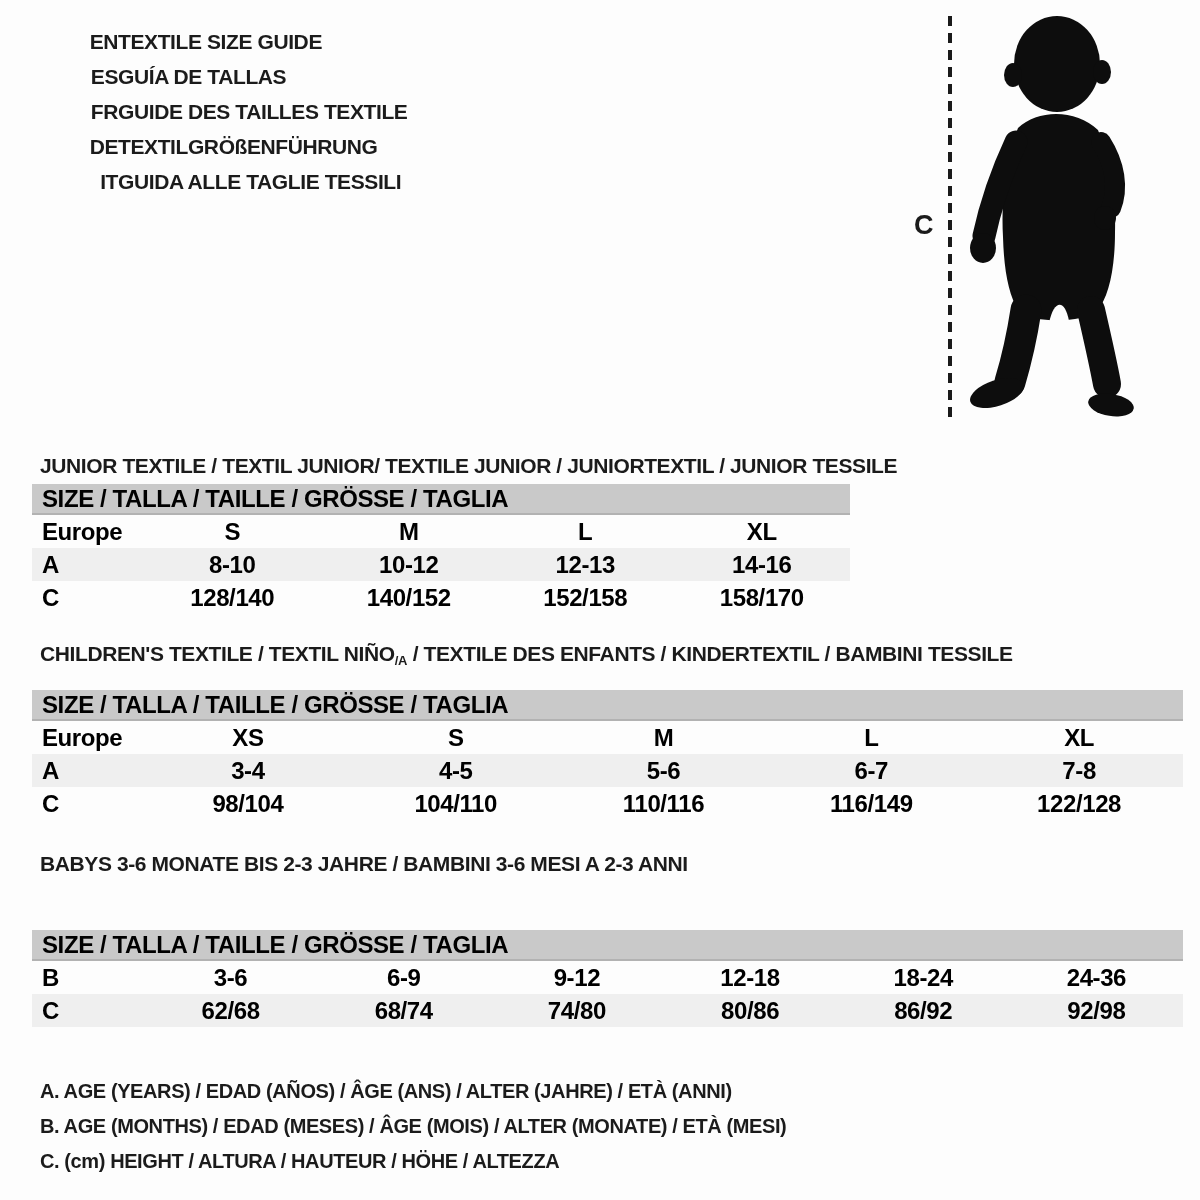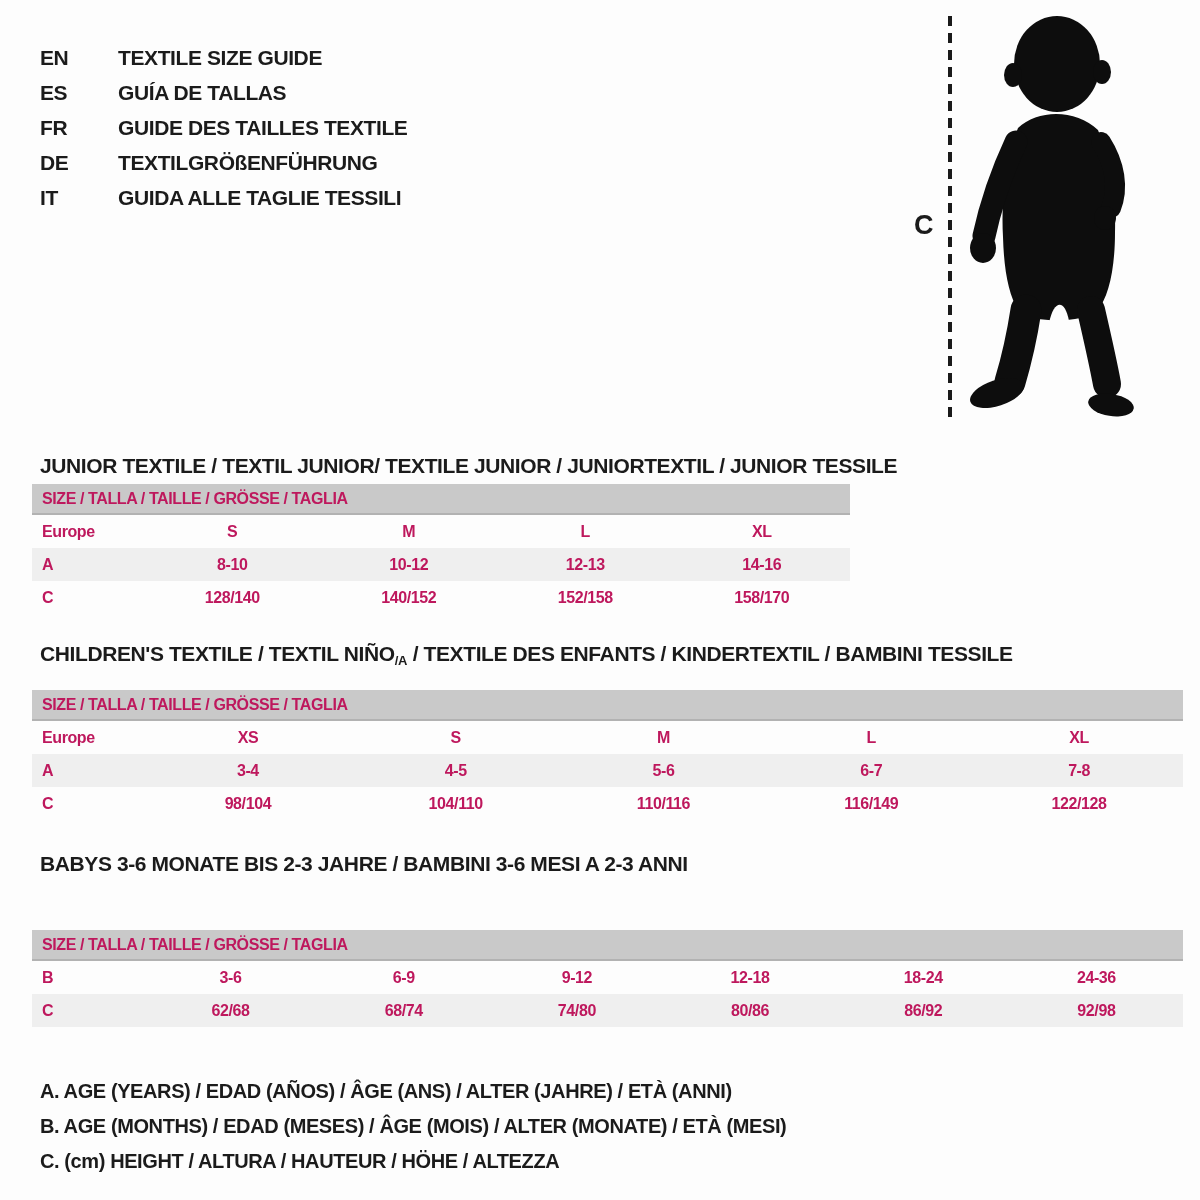--- a/index.html
+++ b/index.html
@@ -5,40 +5,40 @@
   html,body{margin:0;padding:0;}
   body{
     width:1200px;height:1200px;background:#fdfdfd;
     font-family:"Liberation Sans", sans-serif;
     font-weight:700;color:#1b1b1b;letter-spacing:-0.4px;
     font-stretch:condensed;
   }
   .canvas{position:relative;width:1200px;height:1200px;overflow:hidden;background:#fdfdfd;}
 
   
-  .lang-block{position:absolute;left:40px;top:40px;font-size:21px;}
+  .lang-block{position:absolute;left:40px;top:24px;font-size:21px;text-align:right;}
   .lang-row{display:flex;height:35px;align-items:center;}
   .lang-code{width:78px;flex:0 0 78px;}
 
   
   .dash-line{position:absolute;left:948px;top:16px;width:4px;height:402px;
     background:repeating-linear-gradient(to bottom,#1a1a1a 0 10px,transparent 10px 17px);}
   .c-label{position:absolute;left:914px;top:210px;font-size:27px;}
   .baby-svg{position:absolute;left:958px;top:12px;width:185px;height:405px;}
 
   
   .sec-title{position:absolute;font-size:21px;white-space:nowrap;}
   #junior-title{left:40px;top:454px;}
   #children-title{left:40px;top:642px;}
   #babies-title{left:40px;top:846px;line-height:36px;}
   .subsmall{font-size:13px;vertical-align:-4px;letter-spacing:-0.2px;}
 
   
   table.size-table{position:absolute;border-collapse:collapse;table-layout:fixed;
-    font-size:16px;font-weight:700;color:#be185d;}
+    font-size:24px;font-weight:700;color:#000000;}
   td{height:33px;text-align:center;padding:0;overflow:hidden;}
   td.bar{background:#c9c9c9;border-bottom:2px solid #b2b2b2;text-align:left;
     padding-left:10px;height:29px;}
   td.lbl{text-align:left;padding-left:10px;margin-top:23px;}
   tr.stripe{background:#efefef;}
 
   #junior-table{left:32px;top:484px;width:818px;}
   #children-table{left:32px;top:690px;width:1151px;}
   #babies-table{left:32px;top:930px;width:1151px;}
   col.c0{width:112px;}

